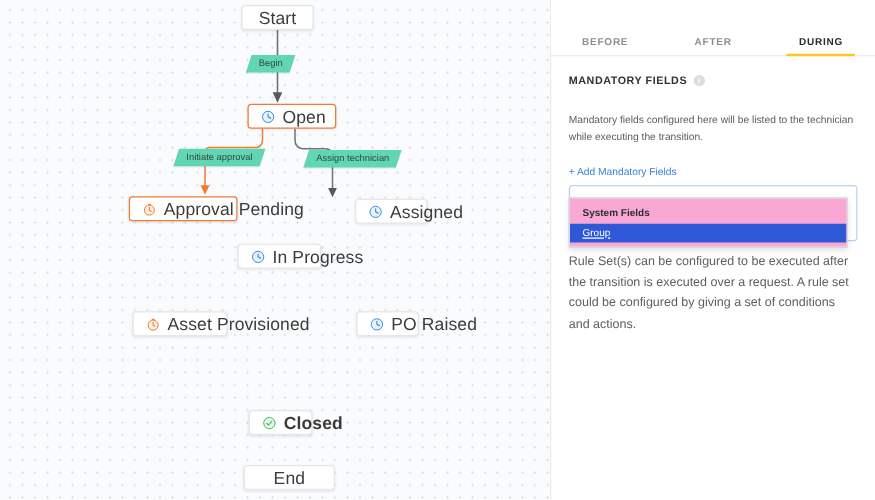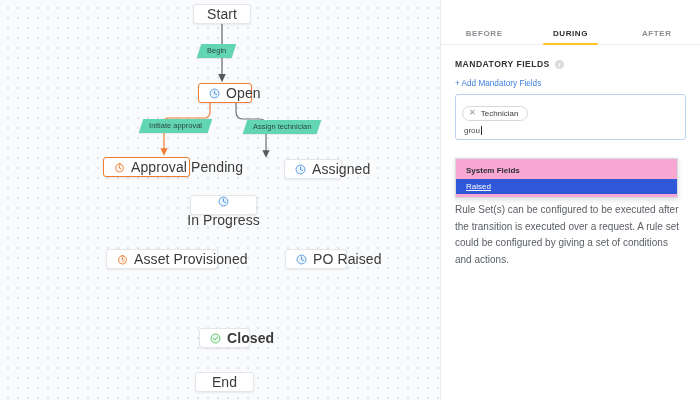--- a/index.html
+++ b/index.html
@@ -78,21 +78,21 @@
     text-transform: uppercase;
   }
   .tab.active { color: #2b2b2b; }
   .tab.active::after {
     content:""; position:absolute; left:18%; right:18%; bottom:-1px;
     height: 2.4px; background: #ffc629; border-radius: 2px;
   }
 
   #panel-body { padding: 14px 14px 0 14px; }
 
-  .sec-head { display:flex; align-items:center; gap:5px; margin-bottom: 3px; }
+  .sec-head { display:flex; align-items:center; gap:5px; margin-bottom: 20px; }
   .sec-title { font-size: 8.6px; font-weight: 700; color: #2f3237; letter-spacing: .45px; }
   .info-icon { width: 9px; height: 9px; border-radius: 50%; background: #d9dde1;
                color:#fff; font-size: 6.5px; line-height: 9px; text-align:center;
                font-weight:700; font-family: "Liberation Serif", serif; }
 
   .desc { font-size: 8.2px; color: #5b6066; line-height: 1.65; margin-bottom: 11px; }
 
   .add-link { font-size: 8.2px; color: #3d7fdb; margin-bottom: 6px; display:inline-block; }
 
   .field-box {
@@ -160,21 +160,21 @@
       <span>Initiate approval</span>
     </div>
     <div class="trans" style="left:245px; top:120px;">
       <span>Assign technician</span>
     </div>
 
     <div class="node plain" style="left:193px; top:4px; width:58px;">
       <span class="node-label">Start</span>
     </div>
 
-    <div class="node orange" style="left:198px; top:83px; width:54px;">
+    <div class="node orange" style="left:198px; top:83px; width:71px;">
       <span class="nicon">
         <svg viewBox="0 0 22 22">
           <circle cx="11" cy="11" r="9" fill="#e8f2fc" stroke="#3d8ddb" stroke-width="1.6"></circle>
           <path d="M11 6 L11 11 L15 13" stroke="#3d8ddb" stroke-width="1.8" fill="none" stroke-linecap="round"></path>
         </svg>
       </span>
       <span class="node-label">Open</span>
     </div>
 
     <div class="node orange" style="left:103px; top:157px; width:87px;">
@@ -191,100 +191,101 @@
     <div class="node" style="left:284px; top:159px; width:58px;">
       <span class="nicon">
         <svg viewBox="0 0 22 22">
           <circle cx="11" cy="11" r="9" fill="#e8f2fc" stroke="#3d8ddb" stroke-width="1.6"></circle>
           <path d="M11 6 L11 11 L15 13" stroke="#3d8ddb" stroke-width="1.8" fill="none" stroke-linecap="round"></path>
         </svg>
       </span>
       <span class="node-label">Assigned</span>
     </div>
 
-    <div class="node" style="left:190px; top:195px; width:67px;flex-direction:column;">
+    <div class="node" style="left:190px; top:195px; width:67px;">
       <span class="nicon">
         <svg viewBox="0 0 22 22">
           <circle cx="11" cy="11" r="9" fill="#e8f2fc" stroke="#3d8ddb" stroke-width="1.6"></circle>
           <path d="M11 6 L11 11 L15 13" stroke="#3d8ddb" stroke-width="1.8" fill="none" stroke-linecap="round"></path>
         </svg>
       </span>
       <span class="node-label">In Progress</span>
     </div>
 
-    <div class="node" style="left:106px; top:249px; width:112px;">
+    <div class="node" style="left:106px; top:249px; width:76px;">
       <span class="nicon">
         <svg viewBox="0 0 22 22">
           <circle cx="11" cy="12.2" r="8" fill="#fdf0e6" stroke="#f07c34" stroke-width="1.6"></circle>
           <rect x="8.6" y="1.8" width="4.8" height="2.2" rx="1" fill="#f07c34"></rect>
           <path d="M11 7.5 L11 12.2 L14 14" stroke="#f07c34" stroke-width="1.7" fill="none" stroke-linecap="round"></path>
         </svg>
       </span>
       <span class="node-label">Asset Provisioned</span>
     </div>
 
-    <div class="node" style="left:285px; top:249px; width:62px;">
+    <div class="node" style="left:285px; top:249px; width:50px;">
       <span class="nicon">
         <svg viewBox="0 0 22 22">
           <circle cx="11" cy="11" r="9" fill="#e8f2fc" stroke="#3d8ddb" stroke-width="1.6"></circle>
           <path d="M11 6 L11 11 L15 13" stroke="#3d8ddb" stroke-width="1.8" fill="none" stroke-linecap="round"></path>
         </svg>
       </span>
       <span class="node-label">PO Raised</span>
     </div>
 
     <div class="node" style="left:199px; top:328px; width:51px;font-weight:bold;">
       <span class="nicon">
         <svg viewBox="0 0 22 22">
           <circle cx="11" cy="11" r="9" fill="#eaf9ee" stroke="#3fb950" stroke-width="1.6"></circle>
           <path d="M6.8 11.2 L9.8 14 L15.2 7.8" stroke="#3fb950" stroke-width="1.8" fill="none" stroke-linecap="round" stroke-linejoin="round"></path>
         </svg>
       </span>
       <span class="node-label">Closed</span>
     </div>
 
-    <div class="node plain" style="left:195px; top:372px; width:59px;">
+    <div class="node plain" style="left:195px; top:372px; width:73px;">
       <span class="node-label">End</span>
     </div>
 
   </div>
 
   <div id="panel">
 
     <div id="tabs">
       <div class="tab">BEFORE</div>
+      <div class="tab">AFTER</div>
       <div class="tab active">DURING</div>
-      <div class="tab">AFTER</div>
     </div>
 
     <div id="panel-body">
 
       <div class="sec-head">
         <div class="sec-title">MANDATORY FIELDS</div>
         <div class="info-icon">i</div>
       </div>
 
+      <div class="desc">Mandatory fields configured here will be listed to the technician while executing the transition.</div>
 
       <div class="add-link">+ Add Mandatory Fields</div>
 
       <div class="field-box">
         <div class="chip">
           <span class="chip-x">✕</span>
           <span>Technician</span>
         </div>
         <div class="typed">
           <span>grou</span>
             <i class="caret"></i>
         </div>
       </div>
 
       <div class="dropdown" style="top:158px;">
         <div class="dd-group">System Fields</div>
         <div class="dd-item">
-          <span>Raised</span>
+          <span>Group</span>
         </div>
       </div>
 
       <div class="footer-desc">Rule Set(s) can be configured to be executed after the transition is executed over a request. A rule set could be configured by giving a set of conditions and actions.</div>
 
     </div>
   </div>
 </div>
 
 </body></html>

